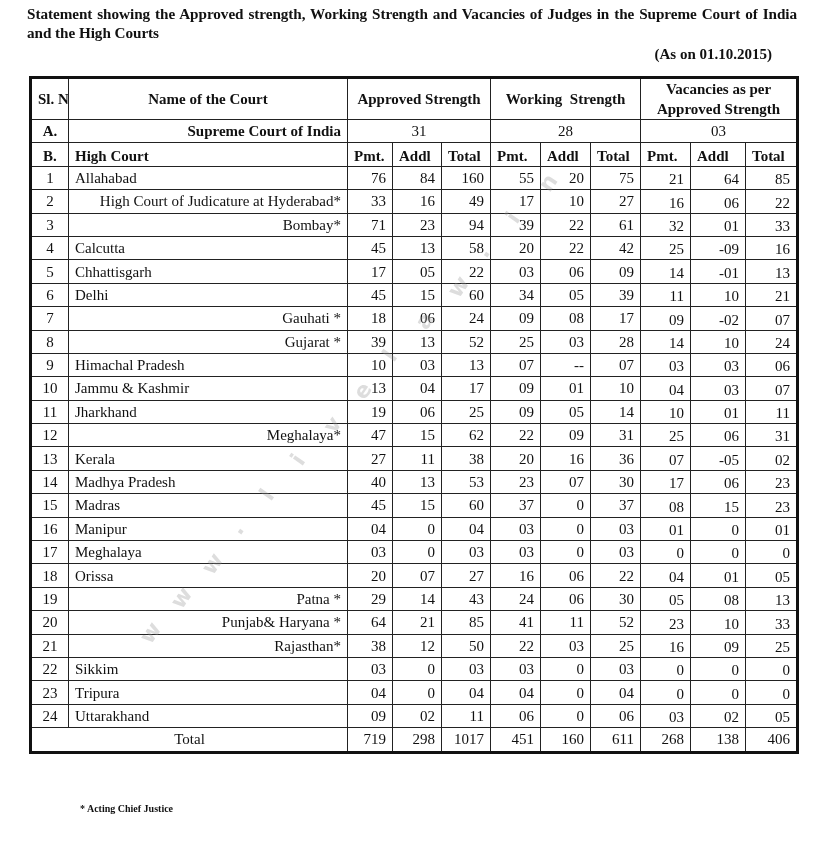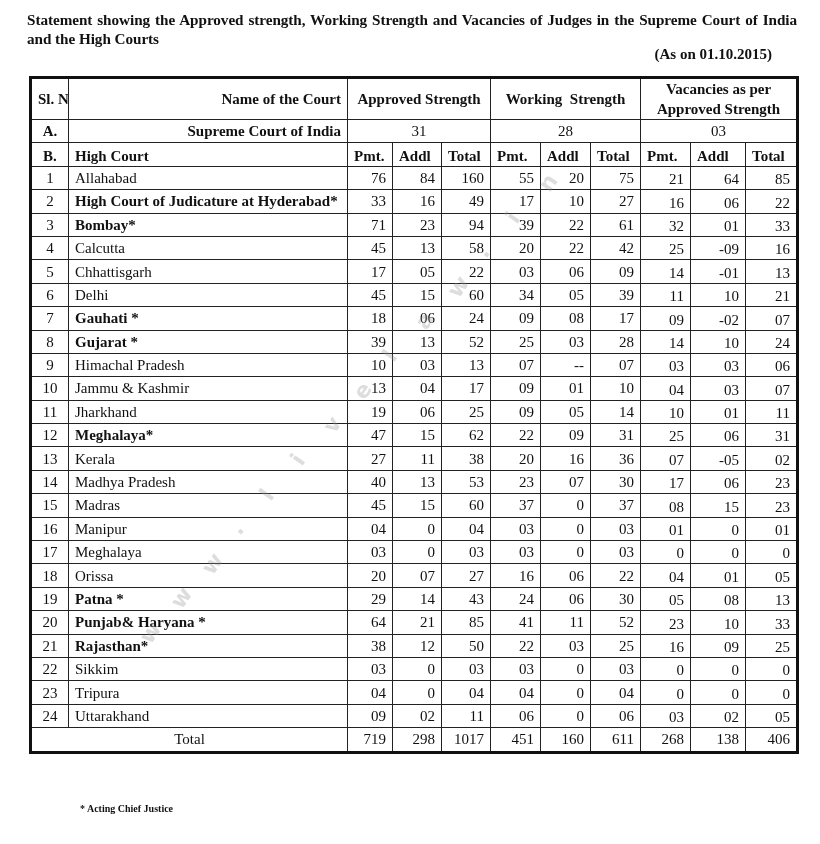--- a/index.html
+++ b/index.html
@@ -1,21 +1,21 @@
 <!DOCTYPE html>
 <html><head>
 <meta charset="utf-8">
 <style>
   html, body { margin: 0; padding: 0; background: #ffffff; }
   body {
     width: 820px; height: 844px; position: relative; overflow: hidden;
     font-family: "Liberation Serif", "DejaVu Serif", serif; color: #111;
   }
   .title {
-    position: absolute; left: 27px; top: 10px; width: 770px;
+    position: absolute; left: 27px; top: 4px; width: 770px;
     font-weight: bold; font-size: 15.2px; line-height: 19px; text-align: justify;
     text-align-last: left; letter-spacing: -0.05px;
   }
   .asof {
     position: absolute; right: 48px; top: 46px;
     font-weight: bold; font-size: 15px;
   }
   table.main {
     position: absolute; left: 29px; top: 76px;
     border-collapse: collapse; border: 3px solid #111;
@@ -23,33 +23,33 @@
     font-size: 15px;
   }
   table.main td, table.main th {
     border: 1px solid #222; padding: 0 6px; height: 22.4px; line-height: 20px;
     overflow: hidden; white-space: nowrap;
   }
   table.main th { font-weight: bold; }
   .hdr-top th { height: 42px; line-height: 17px; }
   .hdr-top th.group { text-align: center; }
   .hdr-top th.sl { text-align: center; font-size: 15px; }
-  .hdr-top th.name { text-align: right; }
+  .hdr-top th.name { text-align: center; }
   .rowA td { height: 22px; text-align: right; }
   .rowA td.sl, .rowA td.name { font-weight: bold; }
   .rowA td.sl { text-align: center; }
   .rowA td.span { text-align: center; }
   .rowB td { height: 31px; vertical-align: bottom; padding-bottom: 0; }
   .rowB td.sl, .rowB td.name, .rowB td.sub { font-weight: bold; }
   .rowB td.sl { text-align: center; }
   .rowB td.sub { padding-right: 4px; }
   td.sl { text-align: center; }
   td.num { text-align: right; padding-right: 8px; }
   td.vac { vertical-align: bottom; line-height: 19px; }
-  td.bold { font-weight: bold; }
+  td.bold { font-weight: normal; text-align: right; }
   tr.total td.label { text-align: center; }
   .footnote {
     position: absolute; left: 80px; top: 803px;
     font-weight: bold; font-size: 10px;
   }
   .watermark {
     position: absolute; left: 120px; top: 150px; width: 560px; height: 520px;
     pointer-events: none; z-index: 2;
   }
   .watermark span {

